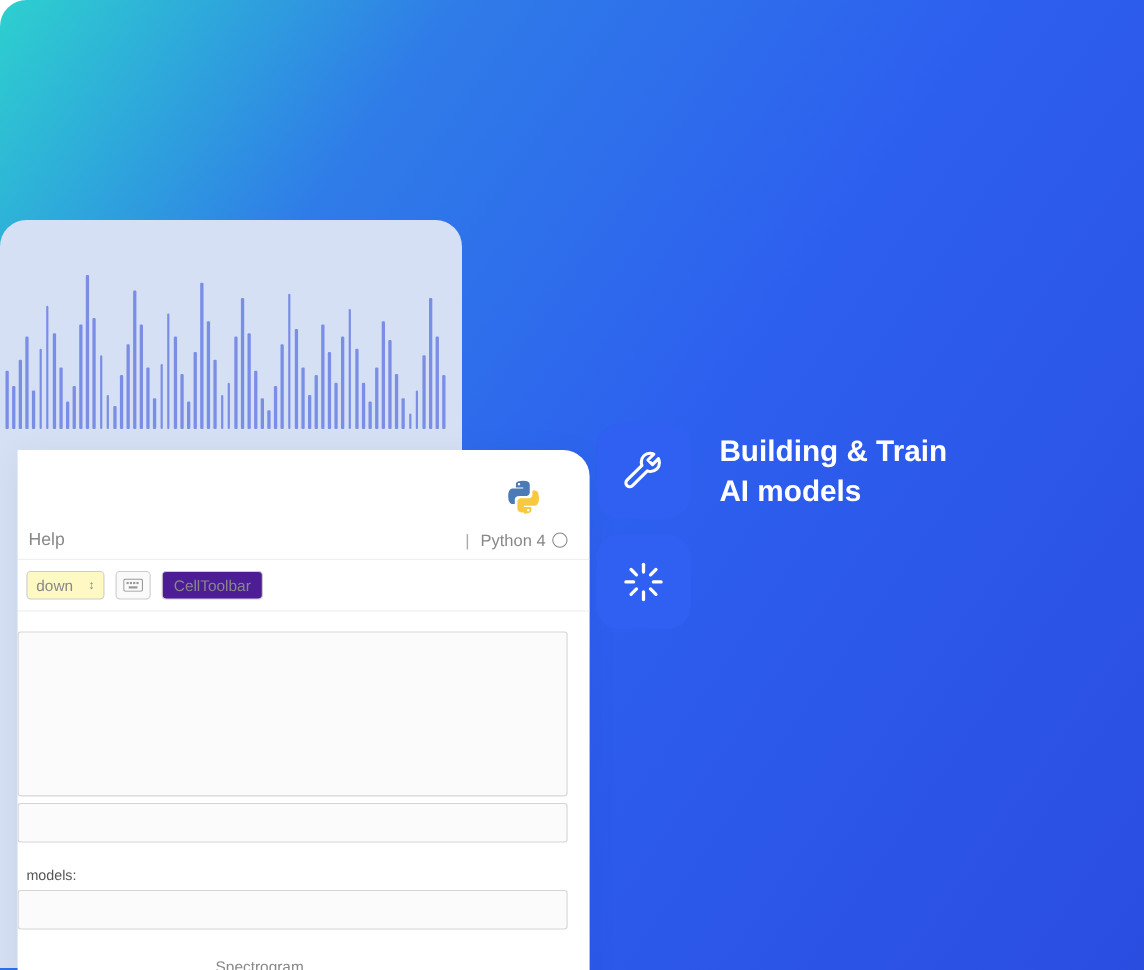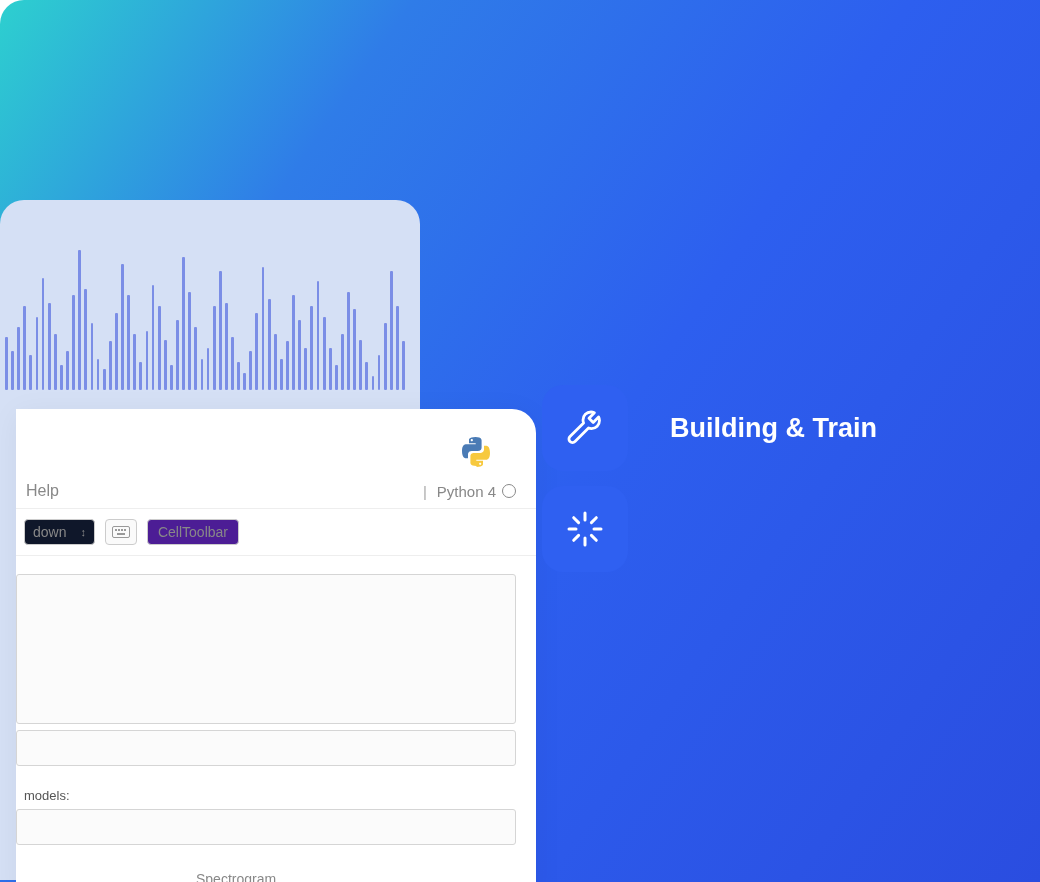--- a/index.html
+++ b/index.html
@@ -106,21 +106,21 @@
       border-bottom: 1px solid #eee;
     }
     .dropdown {
       display: flex;
       align-items: center;
       border: 1px solid #ccc;
       border-radius: 4px;
       padding: 4px 8px;
       font-size: 14px;
       color: #888;
-      background: #0f172a;
+      background: #fef9c3;
       gap: 14px;
     }
     .dropdown-arrow {
       font-size: 11px;
       color: #888;
     }
     .tool-icon {
       width: 32px;
       height: 26px;
       border: 1px solid #ccc;
@@ -171,21 +171,21 @@
       position: absolute;
       top: 385px;
       left: 542px;
       display: flex;
       flex-direction: column;
       gap: 15px;
     }
     .feature-item {
       display: flex;
       align-items: center;
-      gap: 42px;
+      gap: 26px;
     }
     .pill {
       width: 86px;
       height: 86px;
       background: #2f60f1;
       border-radius: 21px;
       display: flex;
       align-items: center;
       justify-content: center;
       flex-shrink: 0;
@@ -327,20 +327,21 @@
   <div class="feature-list">
 
     <div class="feature-item">
       <div class="pill">
         <svg width="42" height="42" viewBox="0 0 42 42">
           <path d="M27 5c-4.5 0-8 3.5-8 8 0 1.1.2 2.1.6 3L6 29.5c-1.4 1.4-1.4 3.6 0 5s3.6 1.4 5 0L24.5 21c.9.4 1.9.6 3 .6 4.5 0 8-3.5 8-8 0-1.3-.3-2.5-.9-3.6l-5.4 5.4-4.2-4.2 5.4-5.4C29.3 5.3 28.2 5 27 5z" fill="none" stroke="#ffffff" stroke-width="2.8" stroke-linejoin="round"></path>
         </svg>
       </div>
       <div class="feature-text">
         <div>Building &amp; Train</div>
+        <div>AI models</div>
       </div>
     </div>
 
     <div class="feature-item">
       <div class="pill">
         <svg width="42" height="42" viewBox="0 0 42 42">
           <g stroke="#ffffff" stroke-width="3" stroke-linecap="round">
             <line x1="21" y1="5" x2="21" y2="12"></line>
             <line x1="21" y1="30" x2="21" y2="37"></line>
             <line x1="5" y1="21" x2="12" y2="21"></line>

